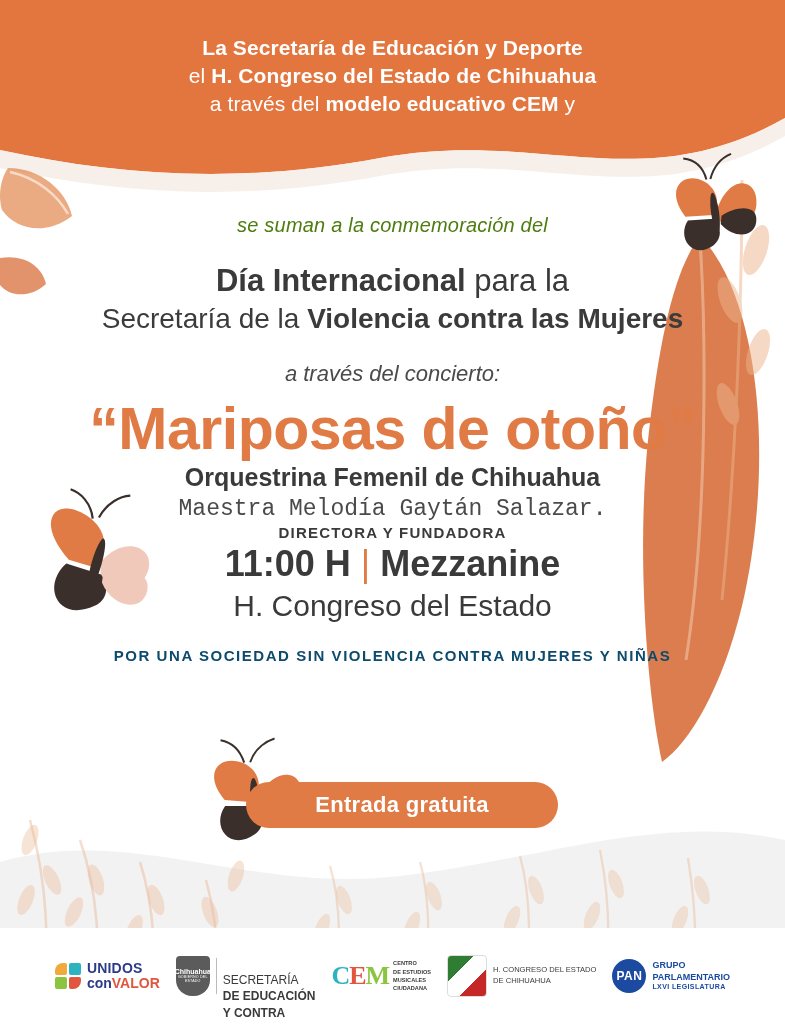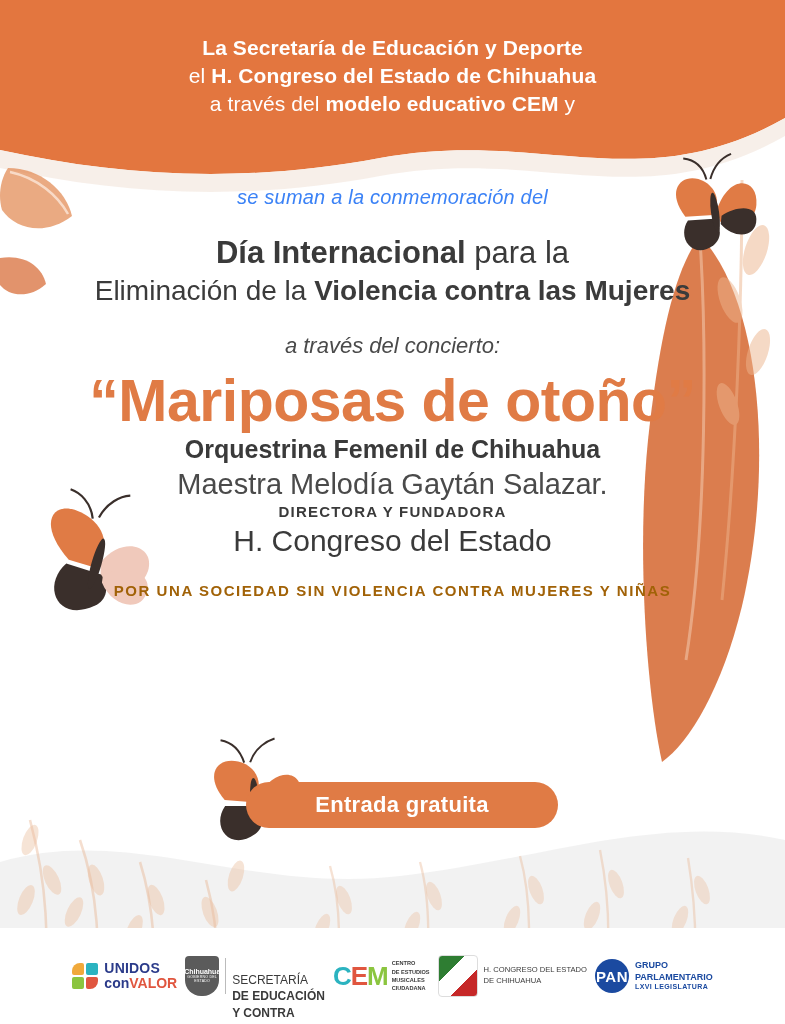--- a/index.html
+++ b/index.html
@@ -66,22 +66,22 @@
     top: 178px;
     left: 0;
     width: 785px;
     z-index: 4;
     text-align: center;
     color: #3b3b3b;
   }
   .l-sesuman {
     font-size: 20px;
     font-style: italic;
-    color: #3b82f6;
-    margin-top: 8px;
+    color: #4d7c0f;
+    margin-top: 36px;
     letter-spacing: .2px;
   }
   .l-dia {
     margin-top: 26px;
     font-size: 31px;
     color: #3a3a3a;
     line-height: 1.18;
   }
   .l-dia .b { font-weight: bold; margin-top: 48px; }
   .l-dia .n { font-weight: 400; }
@@ -107,23 +107,24 @@
     letter-spacing: -0.5px;
   }
   .l-orq {
     margin-top: 0;
     font-size: 25px;
     font-weight: bold;
     color: #3a3a3a;
   }
   .l-maestra {
     margin-top: 4px;
-    font-size: 29px;
+    font-size: 23px;
     font-weight: 400;
     color: #4a4a4a;
+    font-family: Liberation Mono, monospace;
   }
   .l-dir {
     margin-top: 2px;
     font-size: 15px;
     font-weight: bold;
     letter-spacing: 1.2px;
     color: #3a3a3a;
   }
 
   .l-date {
@@ -153,21 +154,21 @@
     margin-top: 4px;
     font-size: 30px;
     font-weight: 400;
     color: #3a3a3a;
   }
   .l-slogan {
     margin-top: 24px;
     font-size: 15px;
     font-weight: bold;
     letter-spacing: 1.55px;
-    color: #a16207;
+    color: #0c4a6e;
   }
   .pill-real {
     position: absolute;
     left: 246px;
     top: 782px;
     width: 312px;
     height: 46px;
     background: #e07b45;
     border-radius: 23px;
     z-index: 5;
@@ -185,21 +186,21 @@
     position: absolute;
     left: 0;
     bottom: 0;
     width: 785px;
     height: 96px;
     background: #ffffff;
     z-index: 6;
     display: flex;
     align-items: center;
     justify-content: center;
-    gap: 8px;
+    gap: 16px;
     padding: 0 16px;
     box-sizing: border-box;
   }
   .logo {
     display: flex;
     align-items: center;
     gap: 6px;
   }
   .logo-txt {
     line-height: 1.05;
@@ -235,40 +236,40 @@
   }
   .chih-shield span.n { font-size:7px; }
   .chih-shield span.g { font-size:3.6px; font-weight:400; letter-spacing:.2px;}
   .sep-v { width:1px; height:36px; background:#bbb; }
   .sed-text { font-size:12px; color:#3a3a3a; line-height:1.35; text-align:left;margin-top:41px;}
   .sed-text .t1 { font-weight:400; }
   .sed-text .t2 { font-weight:bold; }
 
   
   .cem { display:flex; align-items:center; gap:4px;}
-  .cem-letters { font-size:26px; font-weight:bold; letter-spacing:-1px; }
+  .cem-letters { font-size:26px; font-weight:bold; letter-spacing:-1px;font-family:Liberation Serif, serif; }
   .cem-c { color:#2bb3c0;}
   .cem-e { color:#e0563f;}
   .cem-m { color:#8bc53f;}
   .cem-sub { font-size:5.6px; font-weight:bold; color:#3a3a3a; line-height:1.5; text-align:left;}
 
   
   .cong-mark {
     width: 38px; height: 40px;
     background: linear-gradient(135deg,#2e7d32 0 33%, #ffffff 33% 66%, #c62828 66% 100%);
     border-radius: 4px;
     border: 1px solid #ddd;
   }
   .cong-text { font-size:7.6px; color:#3a3a3a; line-height:1.4; text-align:left; font-weight:400;}
 
   
   .pan-circle {
     width: 34px; height: 34px; border-radius: 50%;
     background: #1b4aa0; color: #fff; display:flex; align-items:center; justify-content:center;
-    font-size: 15px; font-weight: bold; letter-spacing:.5px;
+    font-size: 12px; font-weight: bold; letter-spacing:.5px;
   }
   .pan-text { font-size:9px; font-weight:bold; color:#1b4aa0; line-height:1.25; text-align:left;}
   .pan-text .sm { font-size:7px; letter-spacing:.4px; }
 </style>
 </head>
 <body>
 
 <div class="poster">
 
   <svg class="bg-svg" viewBox="0 0 785 1024" xmlns="http://www.w3.org/2000/svg">
@@ -379,28 +380,29 @@
   <div class="header-band">
     <div class="header-line strong">La Secretaría de Educación y Deporte</div>
     <div class="header-line"><span>el </span><b>H. Congreso del Estado de Chihuahua</b></div>
     <div class="header-line"><span>a través del </span><b>modelo educativo CEM</b><span> y</span></div>
   </div>
 
   <div class="content">
     <div class="l-sesuman">se suman a la conmemoración del</div>
 
     <div class="l-dia"><span class="b">Día Internacional</span><span class="n"> para la</span></div>
-    <div class="l-dia2"><span class="n">Eliminación de la </span><span class="b">Violencia contra las Mujeres</span></div>
+    <div class="l-dia2"><span class="n">Secretaría de la </span><span class="b">Violencia contra las Mujeres</span></div>
 
     <div class="l-atraves">a través del concierto:</div>
     <div class="l-title">“Mariposas de otoño”</div>
     <div class="l-orq">Orquestrina Femenil de Chihuahua</div>
     <div class="l-maestra">Maestra Melodía Gaytán Salazar.</div>
     <div class="l-dir">DIRECTORA Y FUNDADORA</div>
 
+    <div class="l-time"><span>11:00 H</span><span class="sep">|</span><span>Mezzanine</span></div>
     <div class="l-place">H. Congreso del Estado</div>
 
     <div class="l-slogan">POR UNA SOCIEDAD SIN VIOLENCIA CONTRA MUJERES Y NIÑAS</div>
   </div>
 
   <div class="pill-real">
     <span>Entrada gratuita</span>
   </div>
 
   <div class="footer">

